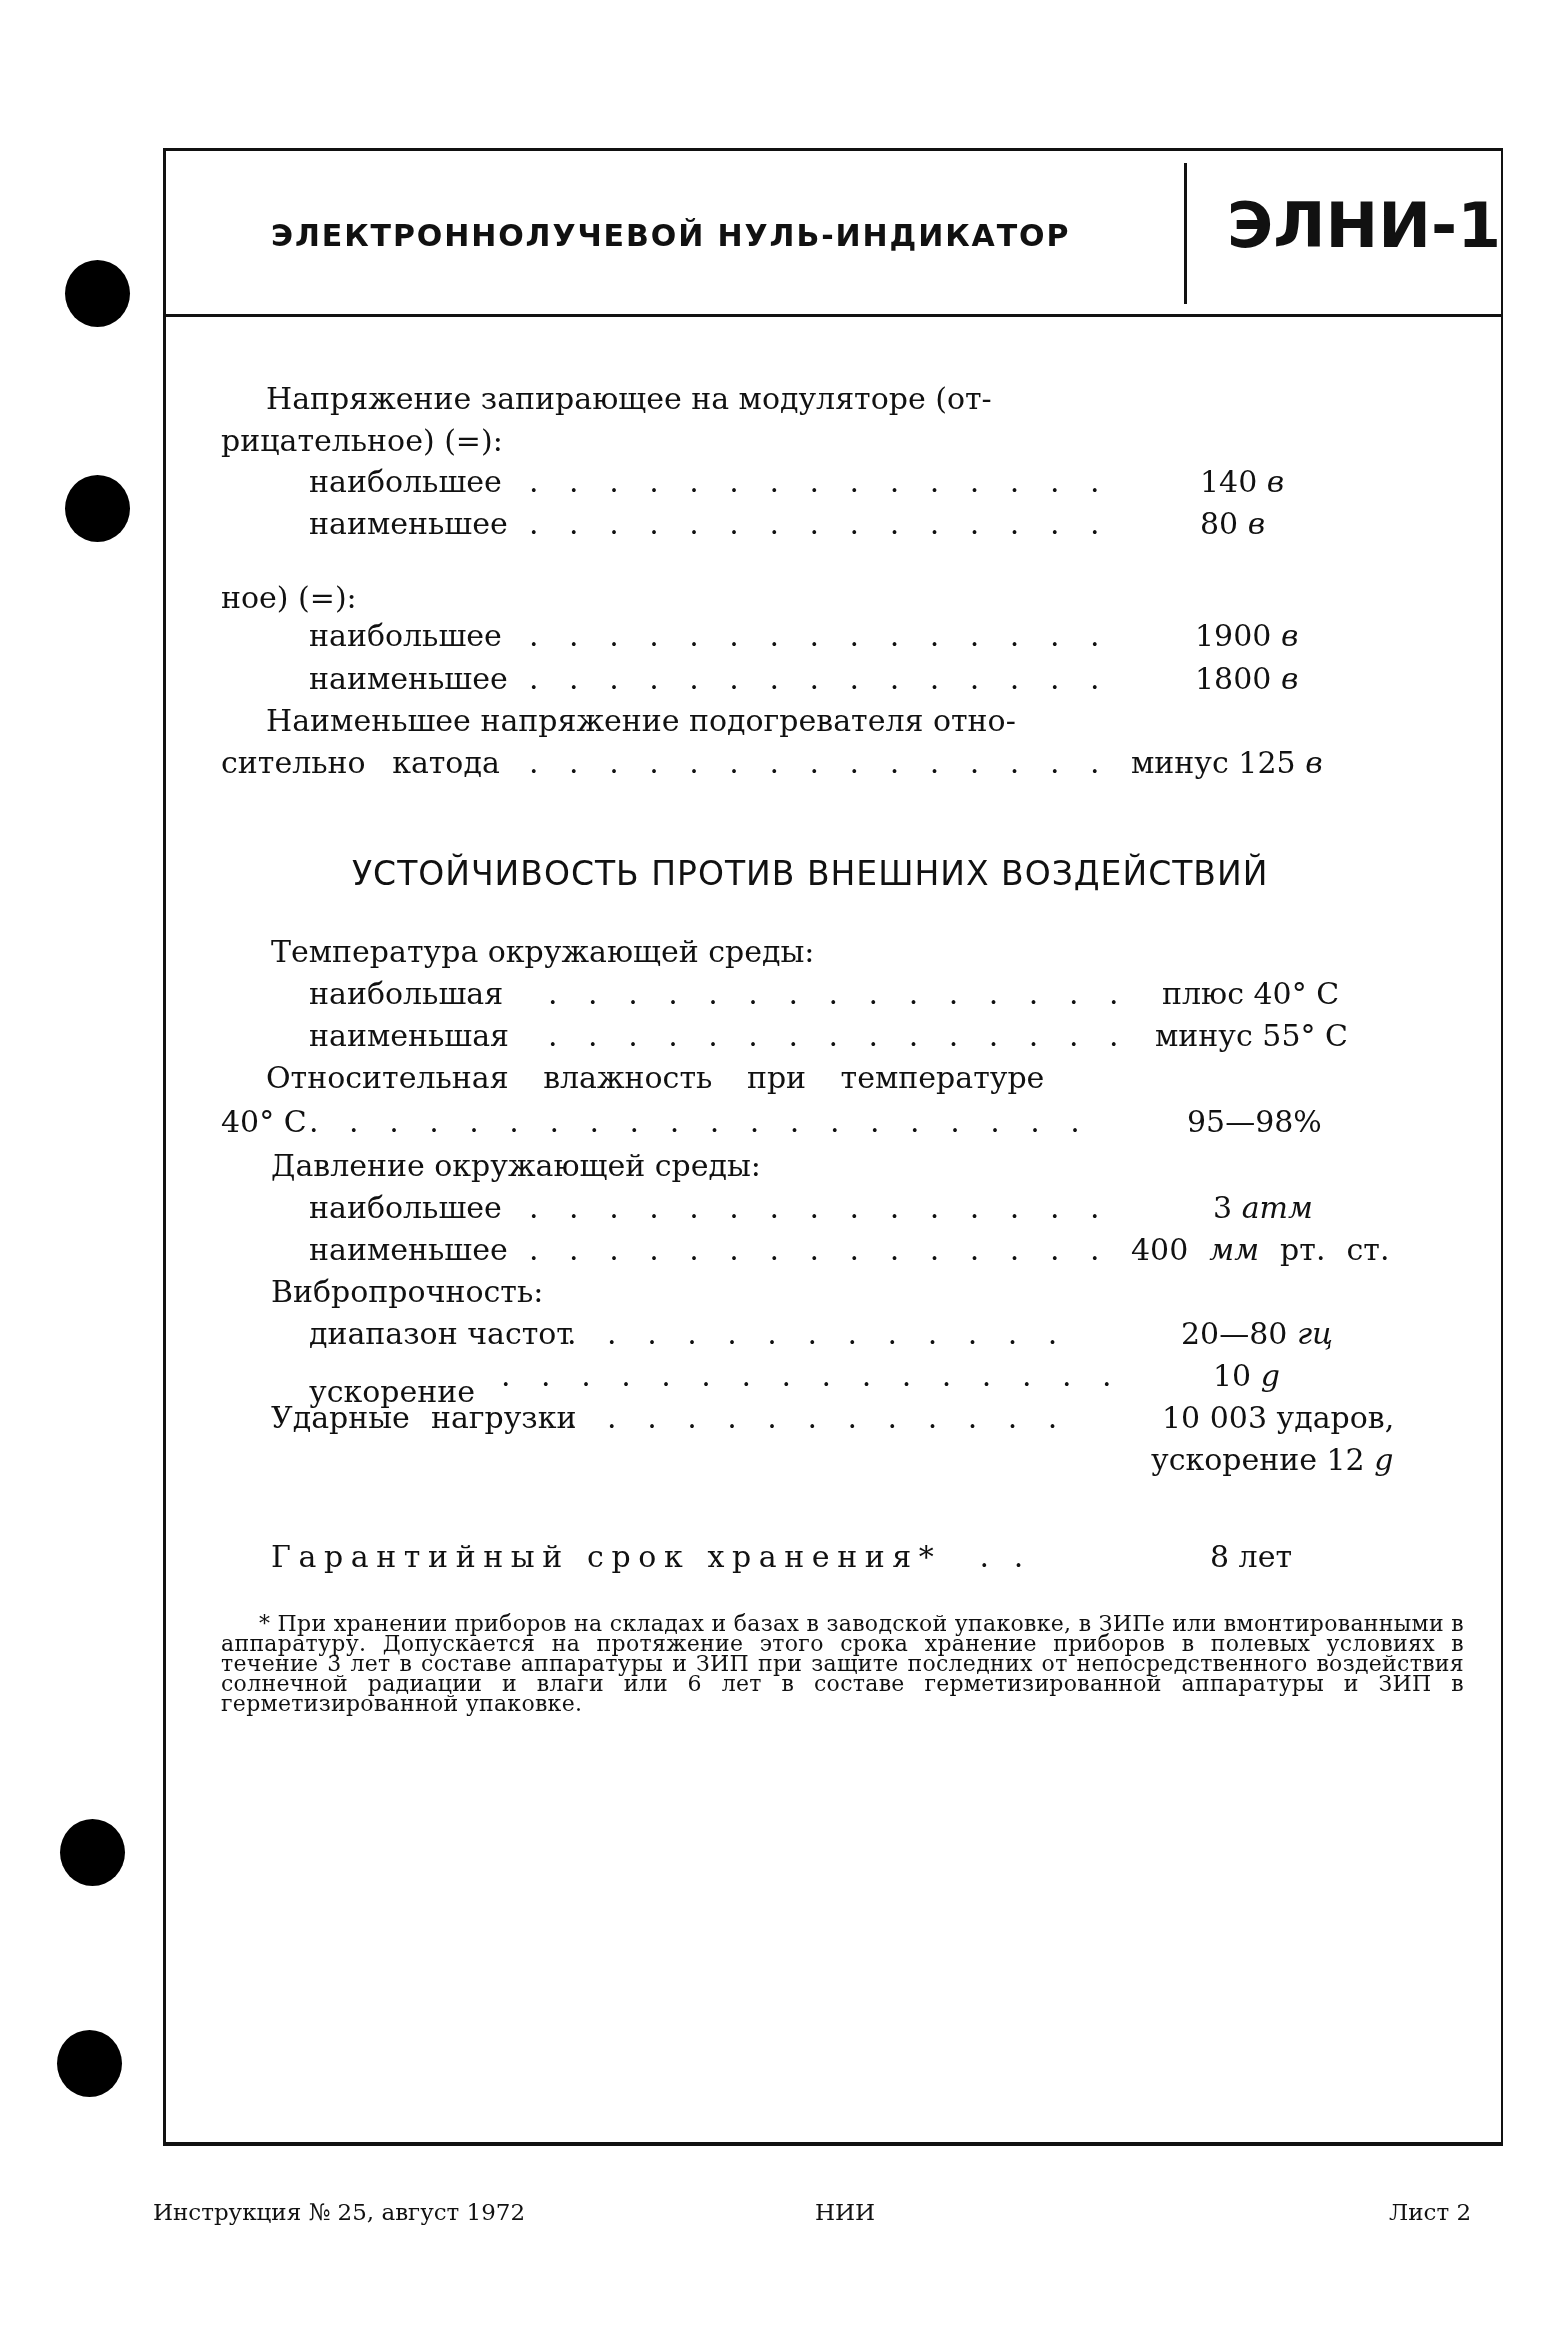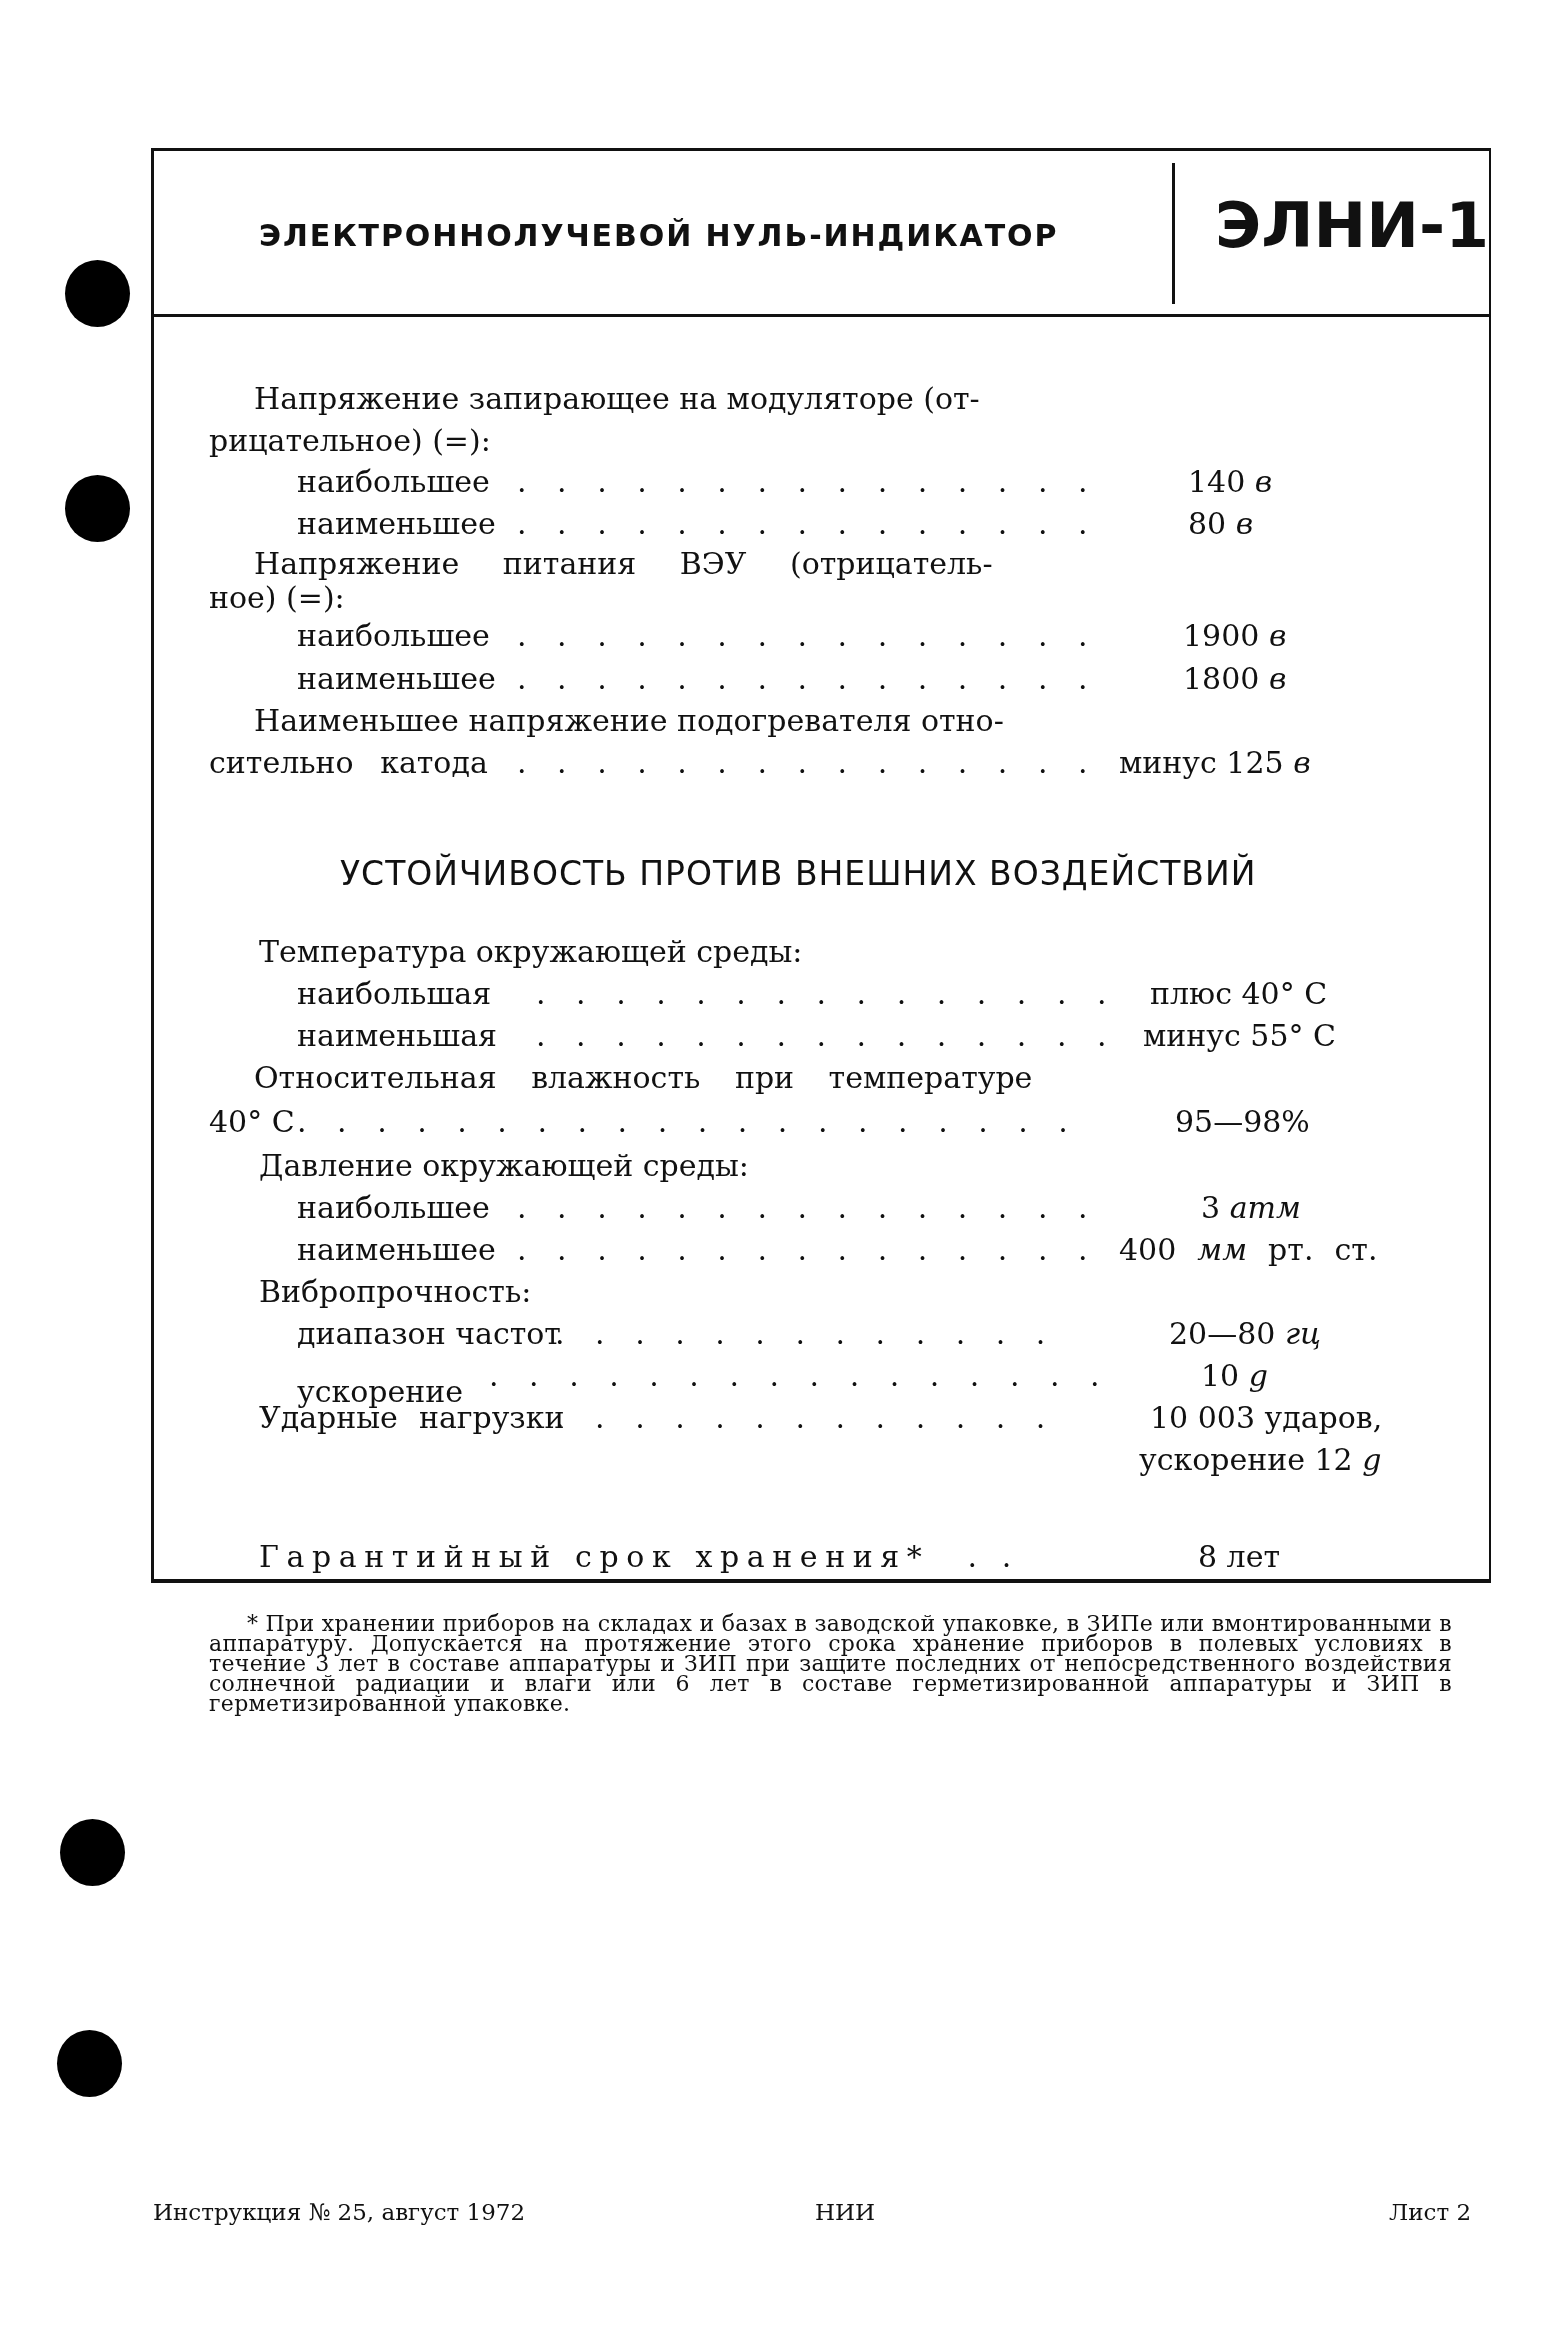--- a/index.html
+++ b/index.html
@@ -1,21 +1,21 @@
 <!DOCTYPE html>
 <html><head>
   <meta charset="utf-8">
   <style>
     html, body { margin: 0; padding: 0; background: #ffffff; }
     body {
       width: 1564px; height: 2343px; position: relative; overflow: hidden;
       font-family: "DejaVu Serif", "Liberation Serif", serif; color: #111;
     }
     .frame {
-      position: absolute; left: 151px; top: 148px; width: 1340px; height: 1435px;
+      position: absolute; left: 163px; top: 148px; width: 1340px; height: 1998px;
       border-left: 3.8px solid #111; border-top: 3.8px solid #111; border-bottom: 4.8px solid #111;
       border-right: 2.9px solid #111;
       box-sizing: border-box;
     }
     .header {
       position: absolute; left: 0; top: 0; right: 0; height: 163px;
       border-bottom: 3.8px solid #111;
     }
     .header-title {
       position: absolute; left: 105px; top: 67px;
@@ -85,23 +85,20 @@
     <span class="label" style="left:143px;">наибольшее</span>
     <span class="dots" style="left:363px;">. . . . . . . . . . . . . . .</span>
     <span class="value" style="left:1034px;"><span>140</span> <span class="unit">в</span></span>
   </div>
   <div class="row" style="left:0; top:354px; width:1338px;">
     <span class="label" style="left:143px;">наименьшее</span>
     <span class="dots" style="left:363px;">. . . . . . . . . . . . . . .</span>
     <span class="value" style="left:1034px;"><span>80</span> <span class="unit">в</span></span>
   </div>
 
-  <div class="row" style="left:100px; top:394px; word-spacing:34px;">
-    <span>Напряжение питания ВЭУ (отрицатель-</span>
-  </div>
   <div class="row" style="left:55px; top:428px;">
     <span>ное) (=):</span>
   </div>
 
   <div class="row" style="left:0; top:466px; width:1338px;">
     <span class="label" style="left:143px;">наибольшее</span>
     <span class="dots" style="left:363px;">. . . . . . . . . . . . . . .</span>
     <span class="value" style="left:1029px;"><span>1900</span> <span class="unit">в</span></span>
   </div>
   <div class="row" style="left:0; top:509px; width:1338px;">

